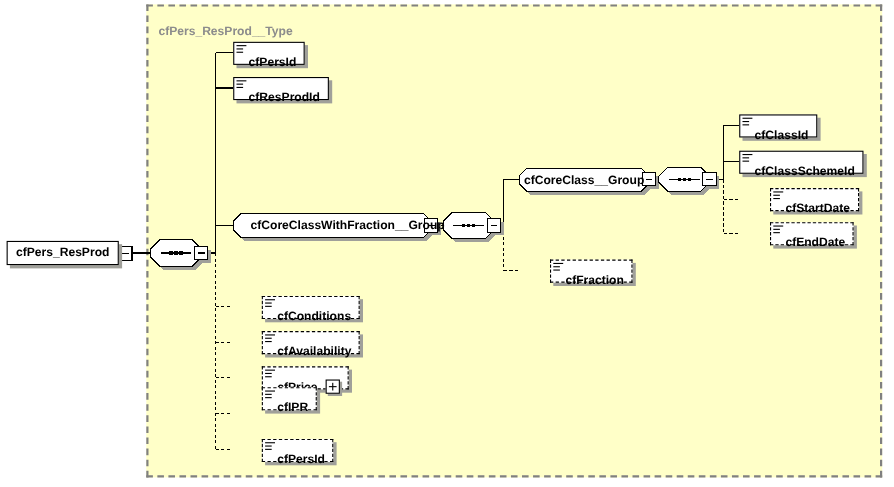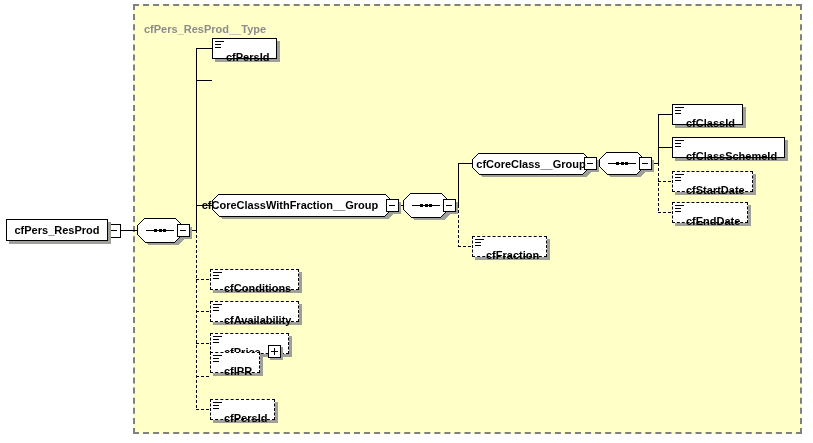--- a/index.html
+++ b/index.html
@@ -25,21 +25,21 @@
   }
   svg.wires{position:absolute;left:0;top:0;}
   .elem{
     position:absolute;height:21px;box-sizing:border-box;
     display:inline-flex;align-items:center;white-space:nowrap;
     background:#ffffff;border:1px solid var(--ink);
     box-shadow:3px 3px 0 var(--shadow);
     padding:16px 7px 0 13px;
     font-size:11px;font-weight:bold;color:var(--ink);
   }
-  .elem.dashed{border-style:dashed;}
+  .elem.dashed{border-style:dashed;margin-left:28px;}
   .elem.plain{padding:0 8px;justify-content:center;text-align:right;}
   .cicon{
     position:absolute;left:2px;top:2px;width:9px;height:9px;background-color:#ffffff;
     background-image:linear-gradient(var(--ink),var(--ink)),linear-gradient(var(--ink),var(--ink)),linear-gradient(var(--ink),var(--ink));
     background-size:9px 1px,6px 1px,6px 1px;
     background-position:0 0,0 3px,0 6px;
     background-repeat:no-repeat;
   }
   .octagon-label{
     position:absolute;display:flex;align-items:center;justify-content:center;
@@ -163,31 +163,35 @@
     <g>
       <rect x="107" y="224" width="13" height="13" fill="#fff" stroke="#000"></rect>
       <line x1="110" y1="230.5" x2="117" y2="230.5" stroke="#000"></line>
     </g>
   </svg>
 
   <div class="elem plain" style="left:6px;top:219px;width:102px;height:22px">
     <span>cfPers_ResProd</span>
   </div>
 
-  <div class="octagon-label" style="left:200px;top:194px;width:180px;height:22px">
+  <div class="octagon-label" style="left:226px;top:194px;width:180px;height:22px">
     <span>cfCoreClassWithFraction__Group</span>
   </div>
   <div class="octagon-label" style="left:472px;top:153px;width:118px;height:21px">
     <span>cfCoreClass__Group</span>
   </div>
 
   <div class="elem" style="left:212px;top:38px">
     <span class="cicon"></span>
     <span>cfPersId</span>
   </div>
+  <div class="elem" style="left:212px;top:70px">
+    <span class="cicon"></span>
+    <span>cfResProdId</span>
+  </div>
   <div class="elem" style="left:672px;top:104px">
     <span class="cicon"></span>
     <span>cfClassId</span>
   </div>
   <div class="elem" style="left:672px;top:137px">
     <span class="cicon"></span>
     <span>cfClassSchemeId</span>
   </div>
 
   <div class="elem dashed" style="left:672px;top:171px">

